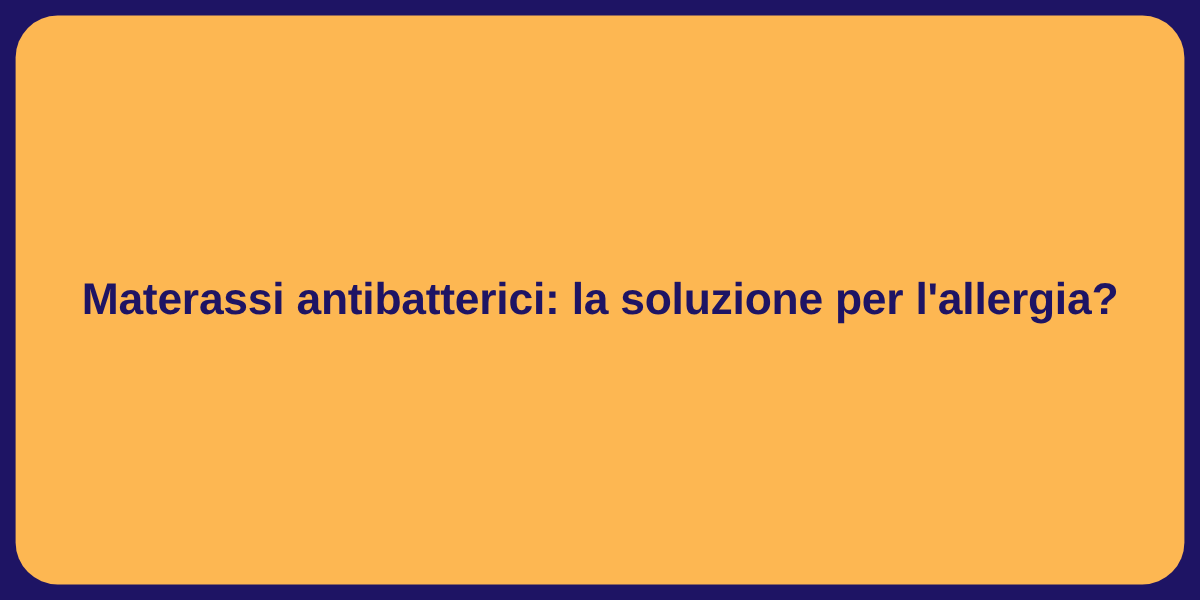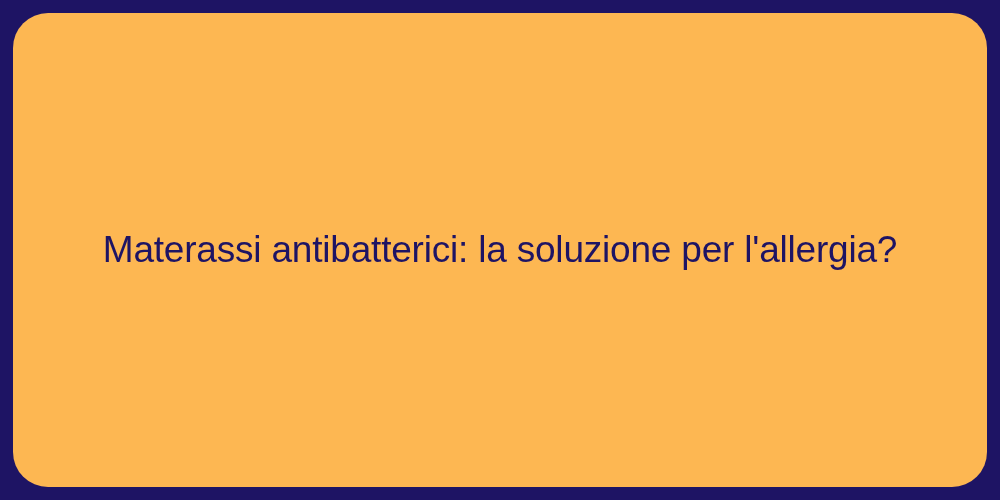--- a/index.html
+++ b/index.html
@@ -37,21 +37,21 @@
     display: flex;
     align-items: center;
     justify-content: center;
     padding: 0 40px;
     box-sizing: border-box;
   }
   .headline {
     margin: 0;
     font-family: "Liberation Sans", sans-serif;
     font-size: 37px;
-    font-weight: normal;
+    font-weight: bold;
     line-height: 1.25;
     letter-spacing: -0.2px;
     color: #1e1464;
     text-align: center;
     white-space: nowrap;
   }
 </style>
 </head>
 <body>
 

